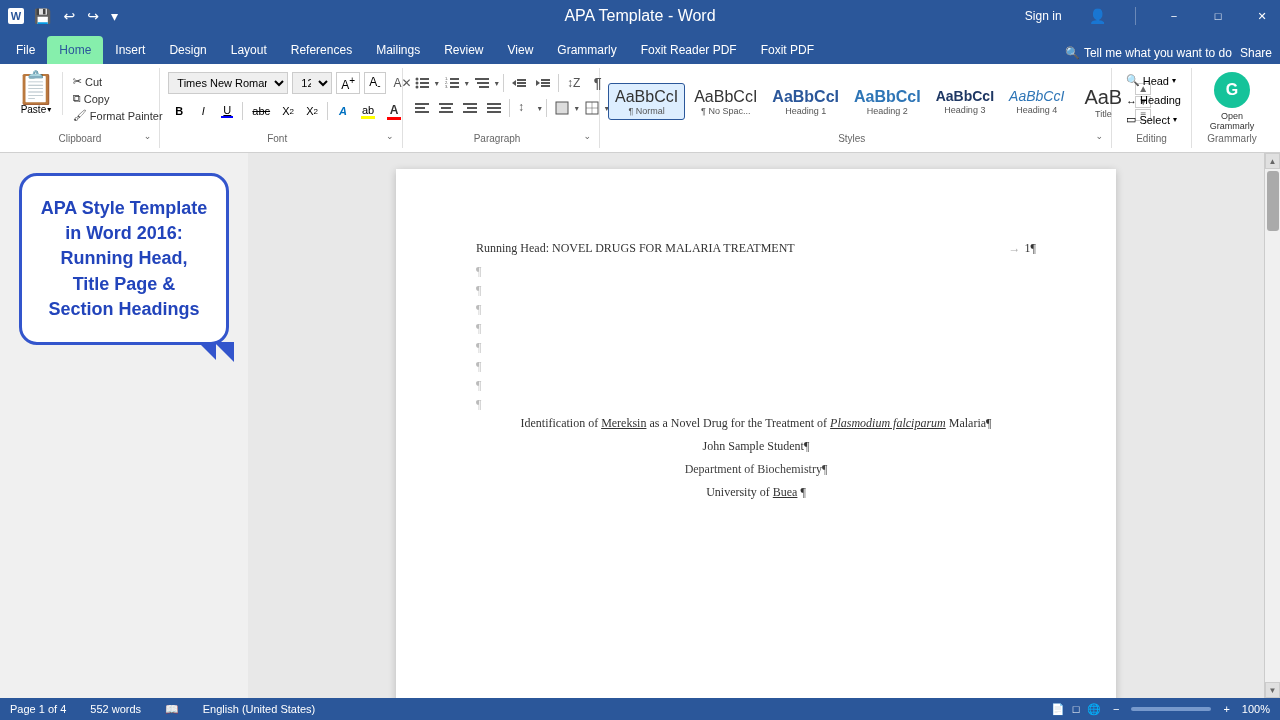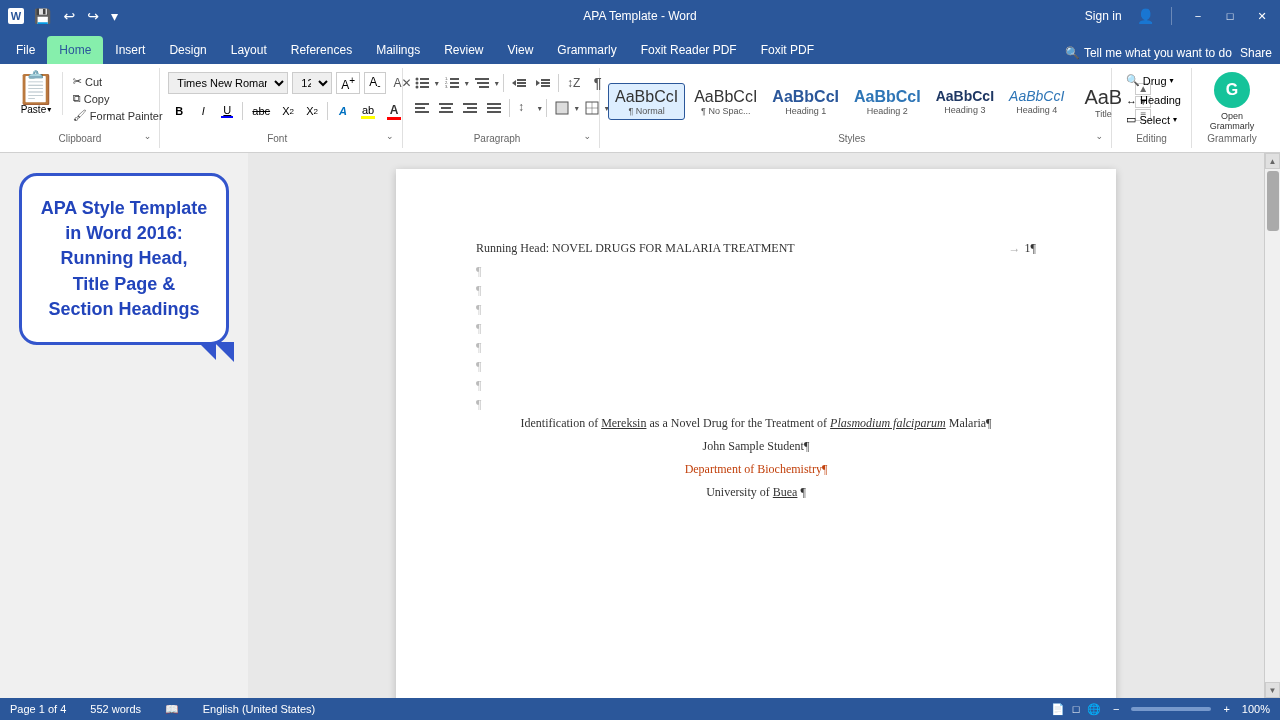--- a/index.html
+++ b/index.html
@@ -1,22 +1,22 @@
 <!DOCTYPE html>
 <html><head>
   <meta charset="utf-8">
   <style>
     * { box-sizing: border-box; margin: 0; padding: 0; }
     body { font-family: 'Segoe UI', Arial, sans-serif; font-size: 12px; background: #f0f0f0; overflow: hidden; width: 1280px; height: 720px; display: flex; flex-direction: column; }
 
     
     .title-bar { background: #2b579a; color: white; height: 32px; display: flex; align-items: center; justify-content: space-between; padding: 0 8px; flex-shrink: 0; }
     .title-bar-left { display: flex; align-items: center; gap: 6px; }
-    .title-bar-center { position: absolute; left: 50%; transform: translateX(-50%); font-size: 12px; }
-    .title-bar-right { display: flex; align-items: center; gap: 12px; margin-left: auto; }
+    .title-bar-center { position: absolute; left: 50%; transform: translateX(-50%); font-size: 16px; }
+    .title-bar-right { display: flex; align-items: center; gap: 24px; margin-left: auto; }
     .title-bar-icon { width: 16px; height: 16px; background: #fff; border-radius: 2px; display: flex; align-items: center; justify-content: center; }
     .win-btn { width: 20px; height: 20px; display: flex; align-items: center; justify-content: center; cursor: pointer; color: white; font-size: 11px; }
     .quick-access { display: flex; align-items: center; gap: 4px; }
     .quick-access-btn { color: white; font-size: 14px; cursor: pointer; padding: 2px 4px; }
 
     
     .ribbon { background: #2b579a; flex-shrink: 0; }
     .ribbon-tabs { display: flex; align-items: flex-end; height: 32px; padding-left: 4px; }
     .ribbon-tab { padding: 4px 12px; font-size: 12px; cursor: pointer; color: white; height: 28px; display: flex; align-items: center; }
     .ribbon-tab.active { background: #86efac; color: #2b579a; border-radius: 4px 4px 0 0; font-weight: 500; }
@@ -380,21 +380,21 @@
     <div class="ribbon-group-bottom">
       <span class="ribbon-group-label">Styles</span>
       <span class="ribbon-group-expand">⌄</span>
     </div>
   </div>
 
   <div class="ribbon-group editing-group">
     <div style="display:flex; flex-direction:column; gap:3px; flex:1;">
       <div class="editing-btn">
         <span>🔍</span>
-        <span>Drug</span>
+        <span>Head</span>
         <span style="font-size:8px;">▾</span>
       </div>
       <div class="editing-btn">
         <span>↔</span>
         <span>Heading</span>
       </div>
       <div class="editing-btn">
         <span>▭</span>
         <span>Select</span>
         <span style="font-size:8px;">▾</span>
@@ -454,21 +454,21 @@
         <span style="text-decoration:underline;">Mereksin</span>
         <span> as a Novel Drug for the Treatment of </span>
         <em><span style="text-decoration:underline;">Plasmodium falciparum</span></em>
         <span> Malaria¶</span>
       </div>
 
       <div style="text-align:center; font-family:'Times New Roman',serif; font-size:12px; color:#333; margin-bottom:8px;">
         <span>John Sample Student¶</span>
       </div>
 
-      <div style="text-align:center; font-family:'Times New Roman',serif; font-size:12px; color:#c2410c; margin-bottom:8px;">
+      <div style="text-align:center; font-family:'Times New Roman',serif; font-size:12px; color:#404040; margin-bottom:8px;">
         <span>Department of Biochemistry¶</span>
       </div>
 
 
       <div style="text-align:center; font-family:'Times New Roman',serif; font-size:12px; color:#333; margin-bottom:8px;">
         <span>University of </span>
         <span style="text-decoration:underline;">Buea</span>
         <span>¶</span>
       </div>
 

